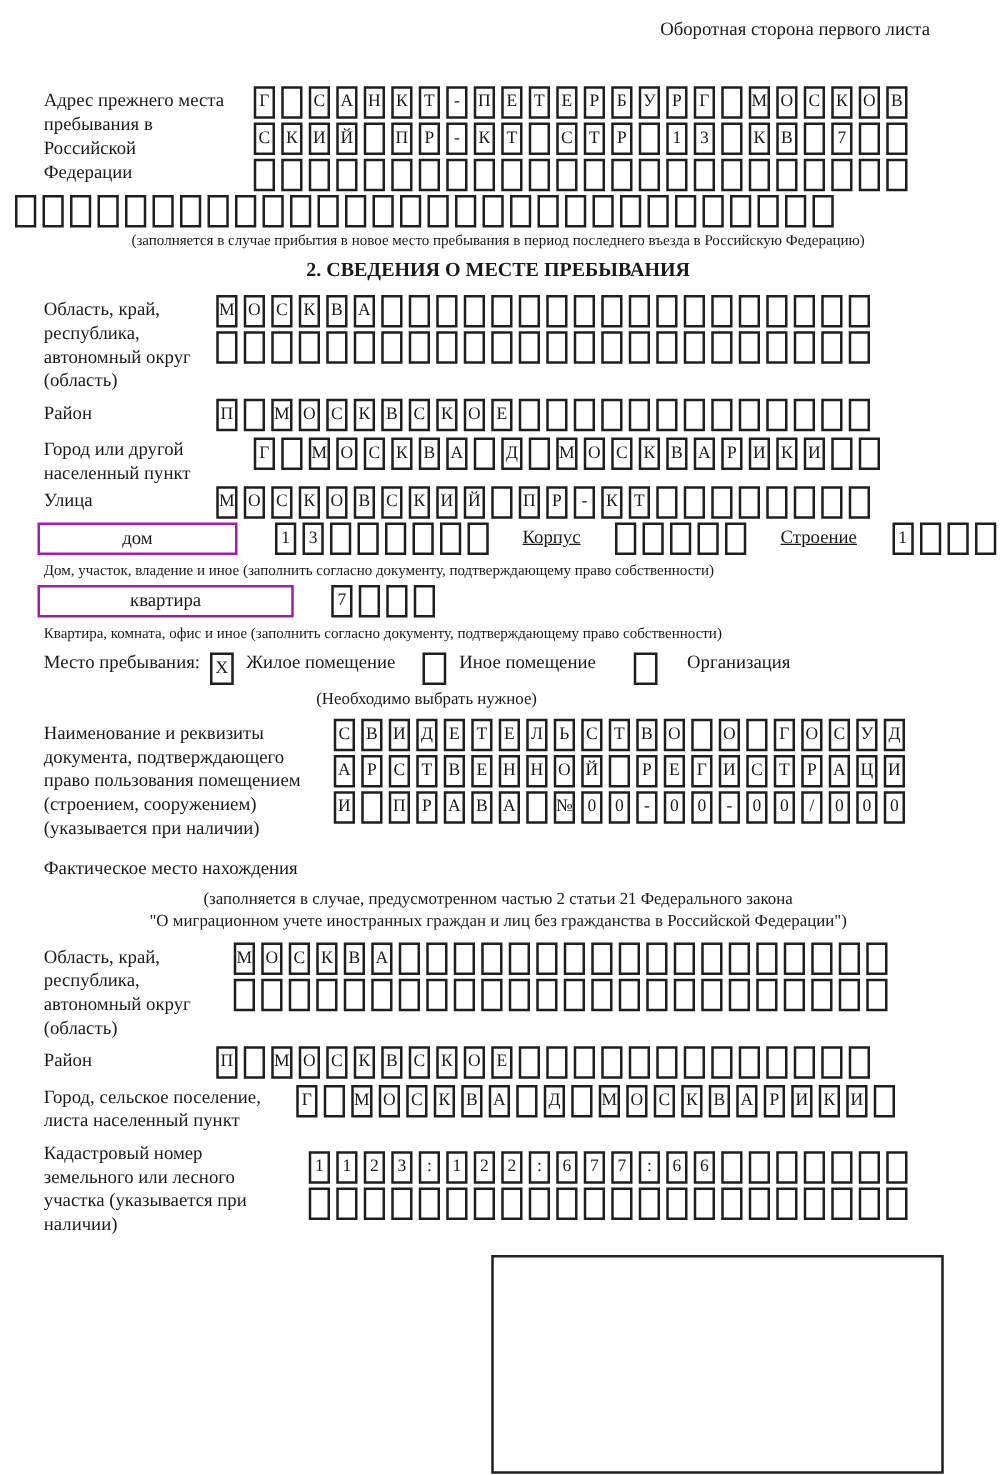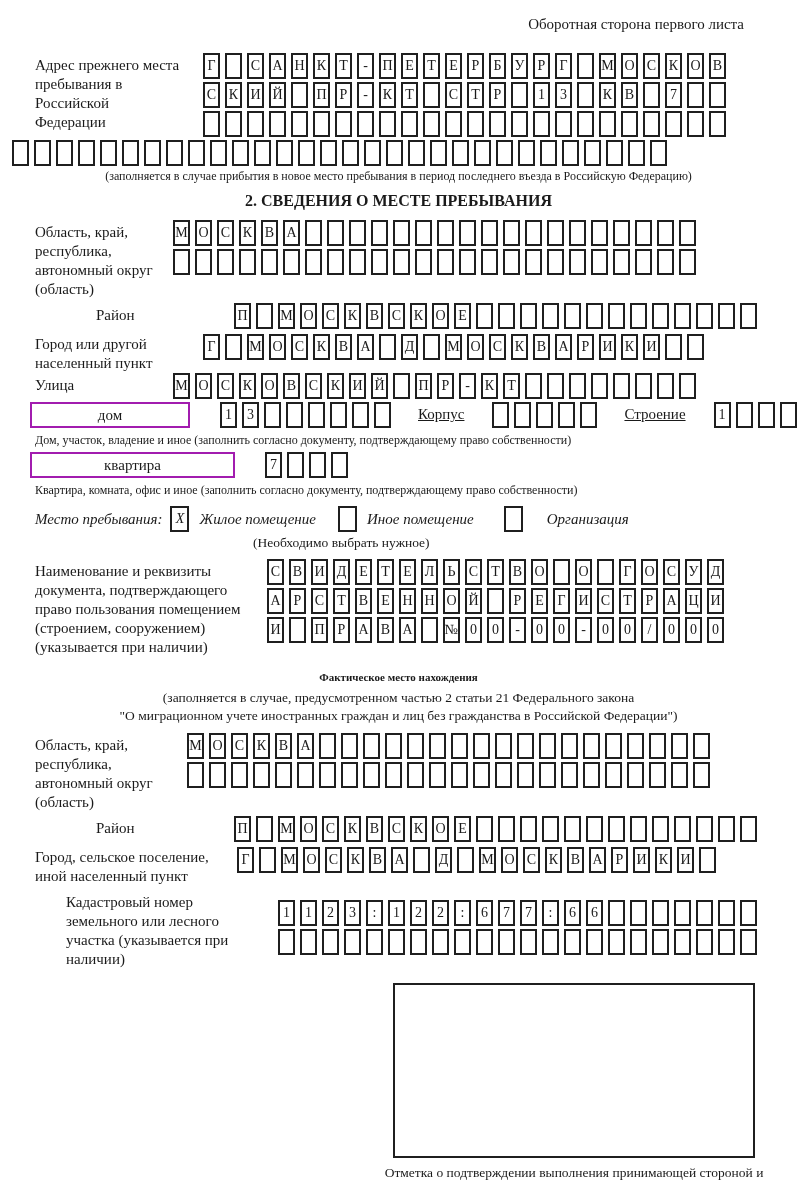--- a/index.html
+++ b/index.html
@@ -5,49 +5,49 @@
   * { box-sizing: border-box; margin: 0; padding: 0; }
   html, body { background: #ffffff; }
   body {
     width: 800px; height: 1180px;
     font-family: "Liberation Serif", "DejaVu Serif", serif;
     color: #1a1a1a;
     position: relative;
     overflow: hidden;
   }
   .page { padding: 16px 38px 0 35px; }
-  .header-note { text-align: right; font-size: 15px; padding-right: 18px; margin-bottom: 20px; }
+  .header-note { text-align: right; font-size: 15px; padding-right: 18px; margin-bottom: 36px; }
 
   .frow { display: flex; align-items: flex-start; gap: 20px; }
   .lbl { font-size: 15px; line-height: 19px; flex: 0 0 auto; padding-top: 3px; }
   .cellcol { display: flex; flex-direction: column; }
   .cells { display: flex; flex-wrap: nowrap; margin-bottom: 3px; }
   .cell {
     width: 17px; height: 26px;
     border: 2px solid #1f1f1f;
     margin-right: 5px;
     display: inline-flex; align-items: center; justify-content: center;
     font-size: 14px; line-height: 1;
     background: #fff;
     flex: 0 0 auto;
   }
   .caption { font-size: 12px; text-align: center; margin: 2px 0 4px 0; }
   .h2 { font-size: 16px; font-weight: bold; text-align: center; margin: 8px 0 10px 0; }
-  .h3 { font-size: 11px; font-weight: bold; text-align: center; margin: 14px 0 6px 0; }
+  .h3 { font-size: 15px; font-weight: normal; margin: 14px 0 6px 0; }
   .subnote { font-size: 13.5px; text-align: center; line-height: 18px; }
 
   .labelbox {
     border: 2px solid #a21caf; height: 26px;
     display: flex; align-items: center; justify-content: center;
     font-size: 15px; margin-right: 10px; flex: 0 0 auto; background:#fff;
   }
   .inline-lbl { font-size: 15px; padding: 4px 8px 0 2px; flex: 0 0 auto; text-decoration: underline; }
-  .mt { margin-top: 4px; justify-content: flex-end; }
-
-  .stay-row { display: flex; align-items: center; font-size: 15px; margin-top: 8px; font-style: italic; }
+  .mt { margin-top: 4px; }
+
+  .stay-row { display: flex; font-size: 15px; margin-top: 8px; }
   .stay-row .cell { margin: 0 10px 0 8px; width: 19px; }
   .stay-note { font-size: 13.5px; margin: 3px 0 8px 218px; }
 
   .stamp-wrap { margin-left: 358px; margin-top: 14px; }
   .stamp-box { width: 362px; height: 175px; border: 2px solid #1f1f1f; background: #fff; }
   .stamp-note { width: 392px; margin-left: -15px; font-size: 13.5px; text-align: center; line-height: 18px; margin-top: 6px; }
 </style>
 </head>
 <body>
 
@@ -534,21 +534,21 @@
         <span class="cell"></span>
         <span class="cell"></span>
         <span class="cell"></span>
         <span class="cell"></span>
         <span class="cell"></span>
         <span class="cell"></span>
       </div>
   </div>
 
   <div class="frow">
-    <div class="lbl" style="width:182px">Город, сельское поселение, иной населенный пункт</div>
+    <div class="lbl" style="width:182px">Город, сельское поселение, листа населенный пункт</div>
     <div class="cells" style="margin-top:2px">
         <span class="cell">Г</span>
         <span class="cell"></span>
         <span class="cell">М</span>
         <span class="cell">О</span>
         <span class="cell">С</span>
         <span class="cell">К</span>
         <span class="cell">В</span>
         <span class="cell">А</span>
         <span class="cell"></span>

